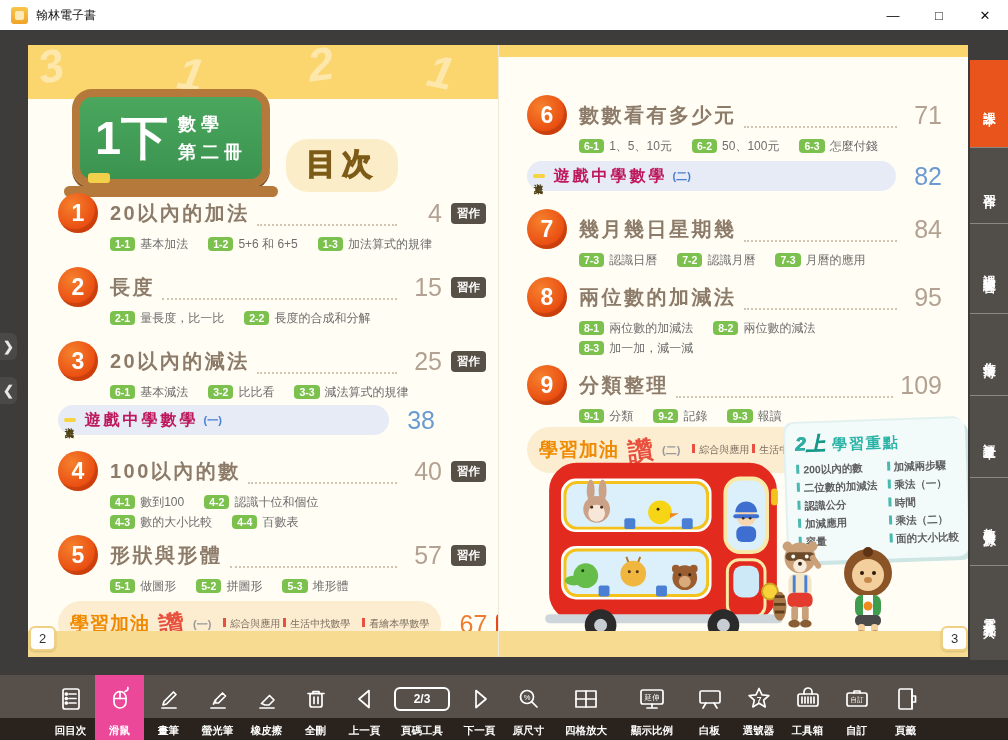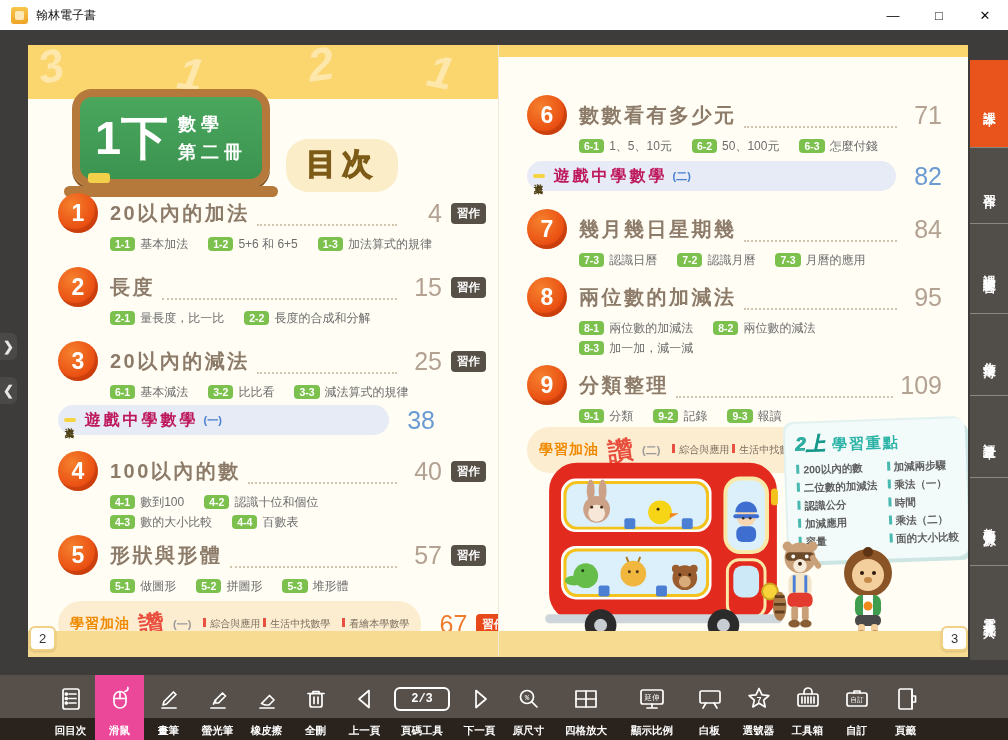--- a/index.html
+++ b/index.html
@@ -58,21 +58,21 @@
 
   .bg-row { display:flex; align-items:center; margin-bottom:16px; }
   .bg-row.r { margin-bottom:18px; }
   .bg-pill { flex:1; display:flex; align-items:center; gap:9px; background:#e6ebf6; border-radius:16px; padding:3px 4px 3px 6px; height:30px; margin-right:8px; }
   .bg-badge { background:#f6d440; color:#4a3c10; font-size:9.5px; font-weight:bold; writing-mode:vertical-rl; text-orientation:upright; line-height:1; padding:2px 1px; border-radius:3px; }
   .bg-title { color:#be185d; font-size:16px; font-weight:bold; letter-spacing:3px; }
   .bg-suffix { color:#4a7fd0; font-size:11px; font-weight:bold; margin-left:-4px; }
 
   .boost-row { display:flex; align-items:center; }
   .boost-pill { flex:1; display:flex; align-items:center; gap:8px; background:#fcecd0; border-radius:24px; padding:4px 12px; height:46px; margin-right:8px; }
-  .boost-title { font-size:14px; font-weight:bold; color:#ef8a00; letter-spacing:1px; white-space:nowrap; }
+  .boost-title { font-size:19px; font-weight:bold; color:#ef8a00; letter-spacing:1px; white-space:nowrap; }
   .boost-accent { font-size:25px; font-weight:bold; color:#e84f3d; transform:rotate(-8deg); display:inline-block; margin:0 1px; }
   .boost-suffix { font-size:11px; font-weight:bold; color:#9a9a9a; white-space:nowrap; }
   .boost-items { display:flex; gap:12px; margin-left:4px; }
   .boost-col { display:flex; gap:3px; }
   .bitem { font-size:10px; color:#7b6f60; white-space:nowrap; }
   .bitem::before { content:''; display:inline-block; width:3px; height:9px; background:#e85041; margin-right:4px; }
 
   
   .sum-card { position:absolute; left:288px; top:376px; width:180px; background:#f2fafa; border-radius:10px; padding:8px 10px 12px; transform:rotate(-2deg); box-shadow:3px 4px 0 #cde6e4, -2px -2px 0 #e2f1ef; }
   .sum-head { display:flex; align-items:baseline; gap:7px; margin-bottom:6px; }
@@ -99,21 +99,21 @@
   .stab { background:#514d49; color:#fff; writing-mode:vertical-rl; text-orientation:upright; font-size:12.5px; font-weight:bold; letter-spacing:2px; display:flex; align-items:center; justify-content:center; border-bottom:1px solid #8b8883; }
   .stab.active { background:#e8541b; }
   .h0{height:88px}.h1{height:76px}.h2{height:90px}.h3{height:82px}.h4{height:82px}.h5{height:88px}.h6{height:94px; border-bottom:none}
 
   
   .toolbar { position:absolute; bottom:0; left:0; width:1008px; height:65px; background:#57504a; display:flex; align-items:stretch; padding-left:46px; }
   .toolbar::after { content:''; position:absolute; left:0; right:0; bottom:0; height:22px; background:#2a231d; z-index:0; }
   .tool { width:49px; display:flex; flex-direction:column; align-items:center; position:relative; z-index:1; }
   .tool.wide { width:66px; }
   .tool.active { background:#ec4899; }
-  .tool-ic { height:58px; display:flex; align-items:center; justify-content:center;font-family:Liberation Mono, monospace; }
+  .tool-ic { height:58px; display:flex; align-items:center; justify-content:center; }
   .tool-ic svg { stroke:#fff; fill:none; stroke-width:1.7; stroke-linecap:round; stroke-linejoin:round; }
   .tool-label { height:22px; display:flex; align-items:center; font-size:10.5px; font-weight:bold; color:#fff; white-space:nowrap; }
   .page-pill { width:56px; height:24px; border:2px solid #fff; border-radius:6px; color:#fff; font-size:12px; font-weight:bold; display:flex; align-items:center; justify-content:center; }
 </style>
 </head>
 <body>
 
 <div class="titlebar">
   <div class="app-icon"></div>
   <span class="app-title">翰林電子書</span>

